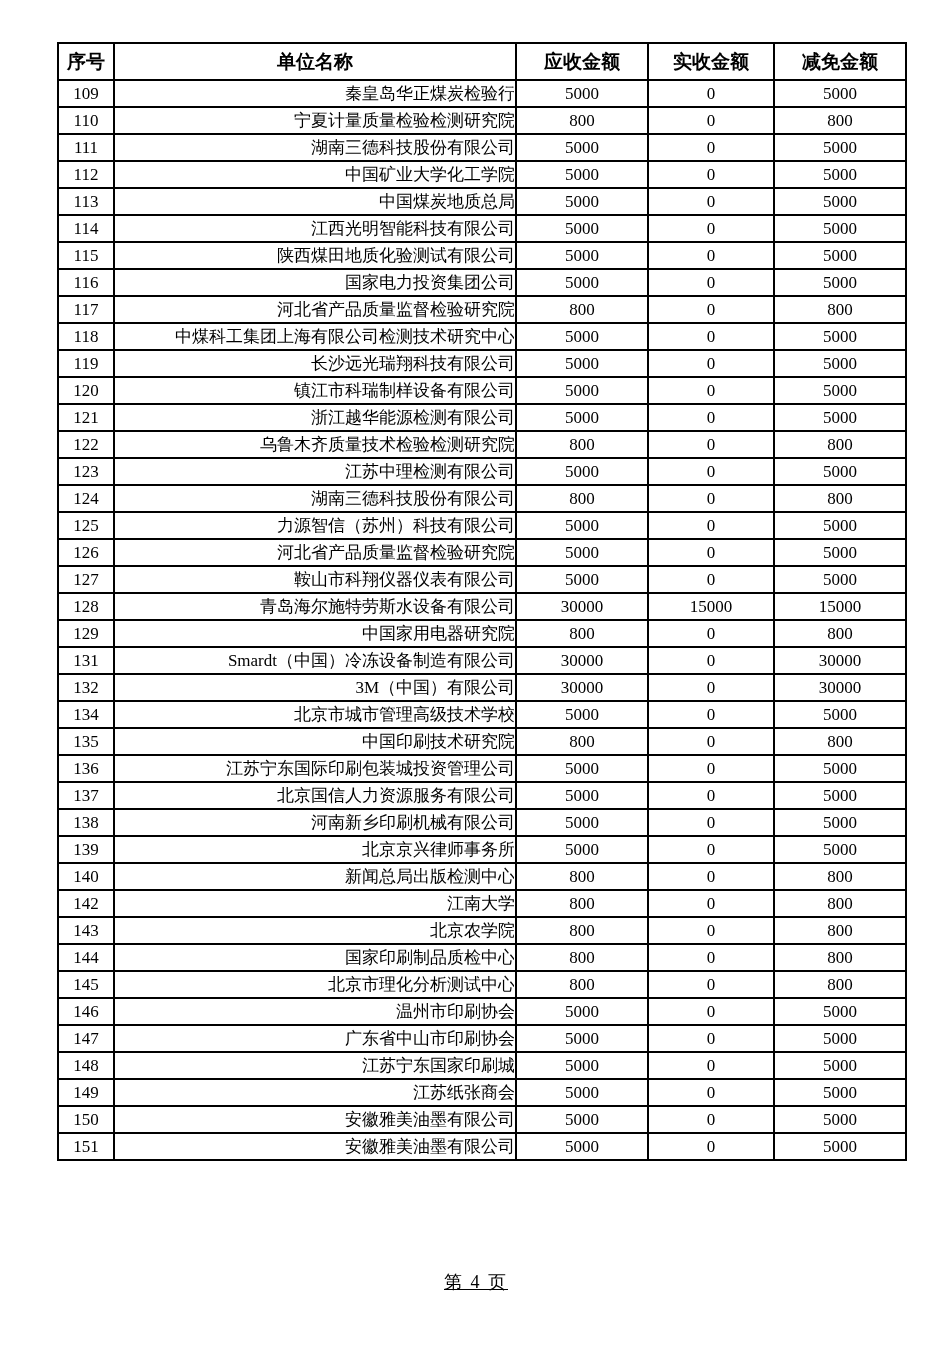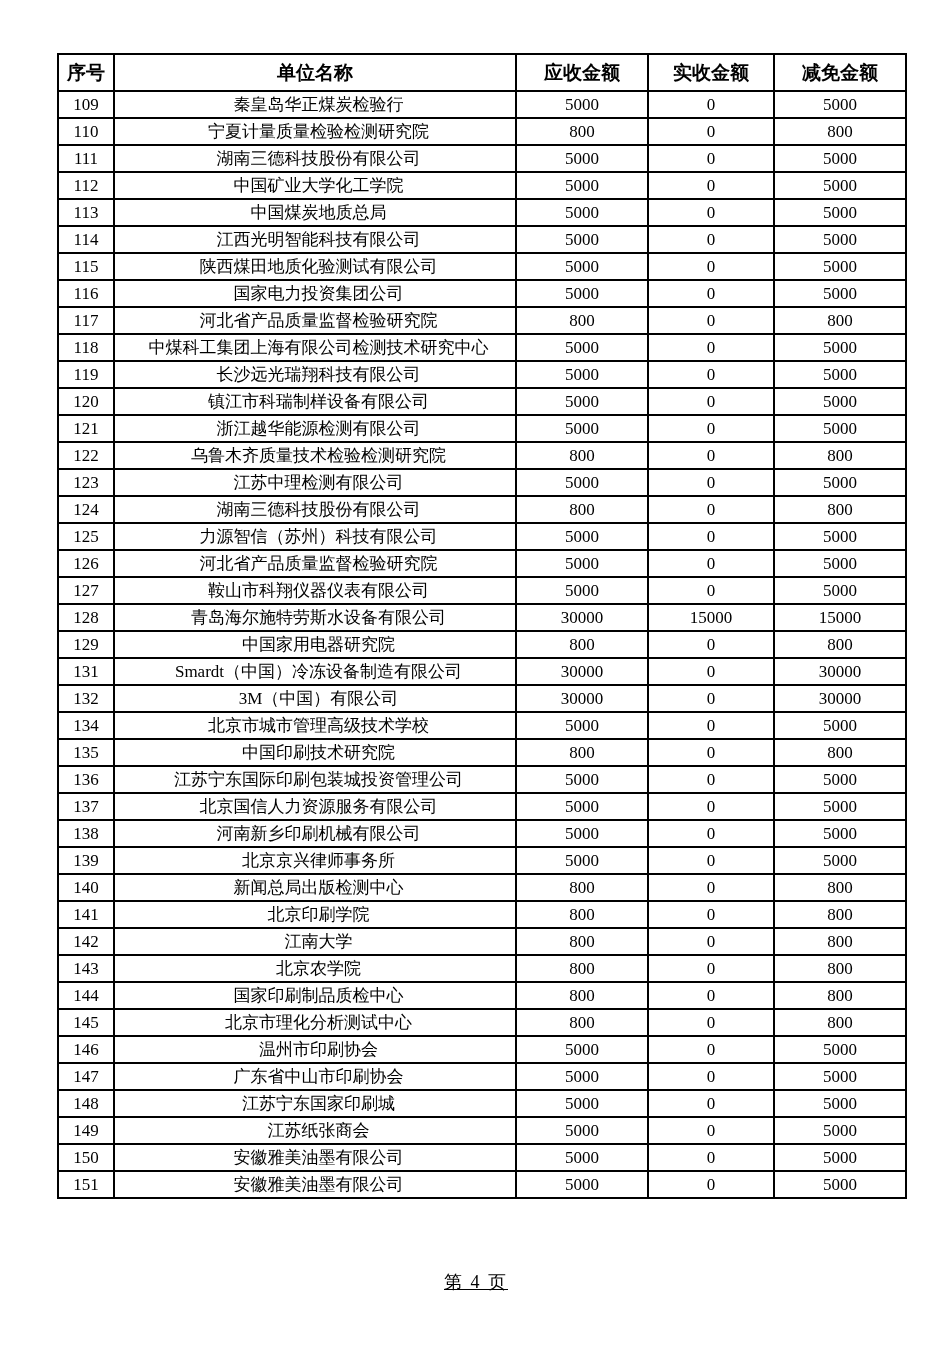--- a/index.html
+++ b/index.html
@@ -12,21 +12,21 @@
     width: 952px;
     height: 1347px;
     background: #ffffff;
     font-family: "Liberation Serif", serif;
     color: #000000;
     overflow: hidden;
   }
   table.fee-table {
     position: absolute;
     left: 57px;
-    top: 53px;
+    top: 42px;
     width: 848px;
     border-collapse: collapse;
     table-layout: fixed;
   }
   .fee-table th,
   .fee-table td {
     border: 2px solid #000000;
     padding: 0;
     overflow: hidden;
     white-space: nowrap;
@@ -47,22 +47,23 @@
   .fee-table td {
     font-size: 17px;
     vertical-align: middle;
     line-height: 1;
   }
   .fee-table td.num {
     text-align: center;
     font-family: "Liberation Serif", serif;
   }
   .fee-table td.name {
-    text-align: center;
+    text-align: right;
     padding-left: 7px;
+    border-radius: 8px;
   }
   .page-footer {
     position: absolute;
     top: 1270px;
     left: 0;
     width: 100%;
     text-align: center;
     font-size: 18px;
     letter-spacing: 2px;
     font-family: "Liberation Serif", serif;
@@ -296,27 +297,20 @@
           <td class="num">5000</td>
         </tr>
         <tr>
           <td class="num">140</td>
           <td class="name">新闻总局出版检测中心</td>
           <td class="num">800</td>
           <td class="num">0</td>
           <td class="num">800</td>
         </tr>
         <tr>
-          <td class="num">141</td>
-          <td class="name">北京印刷学院</td>
-          <td class="num">800</td>
-          <td class="num">0</td>
-          <td class="num">800</td>
-        </tr>
-        <tr>
           <td class="num">142</td>
           <td class="name">江南大学</td>
           <td class="num">800</td>
           <td class="num">0</td>
           <td class="num">800</td>
         </tr>
         <tr>
           <td class="num">143</td>
           <td class="name">北京农学院</td>
           <td class="num">800</td>

